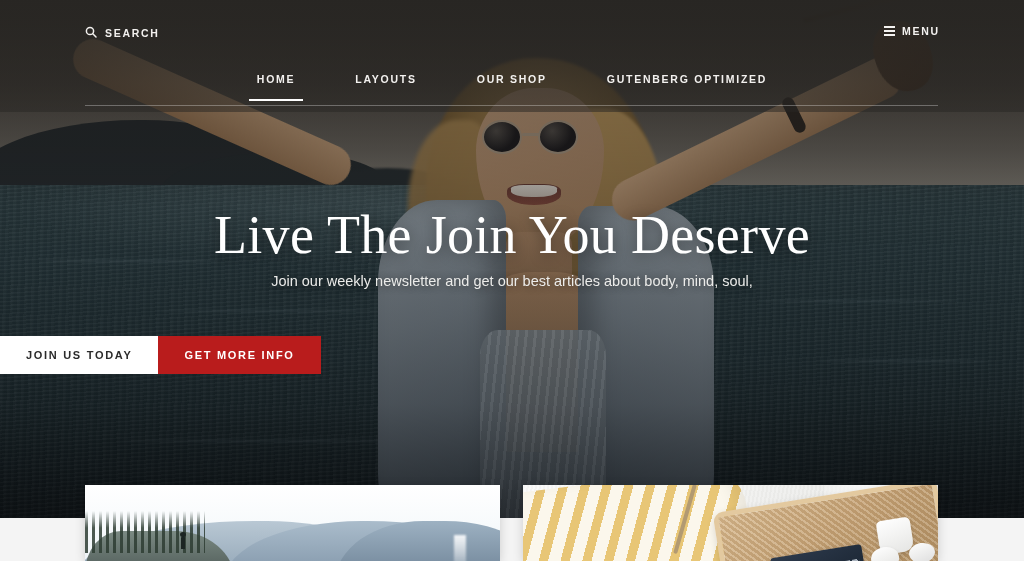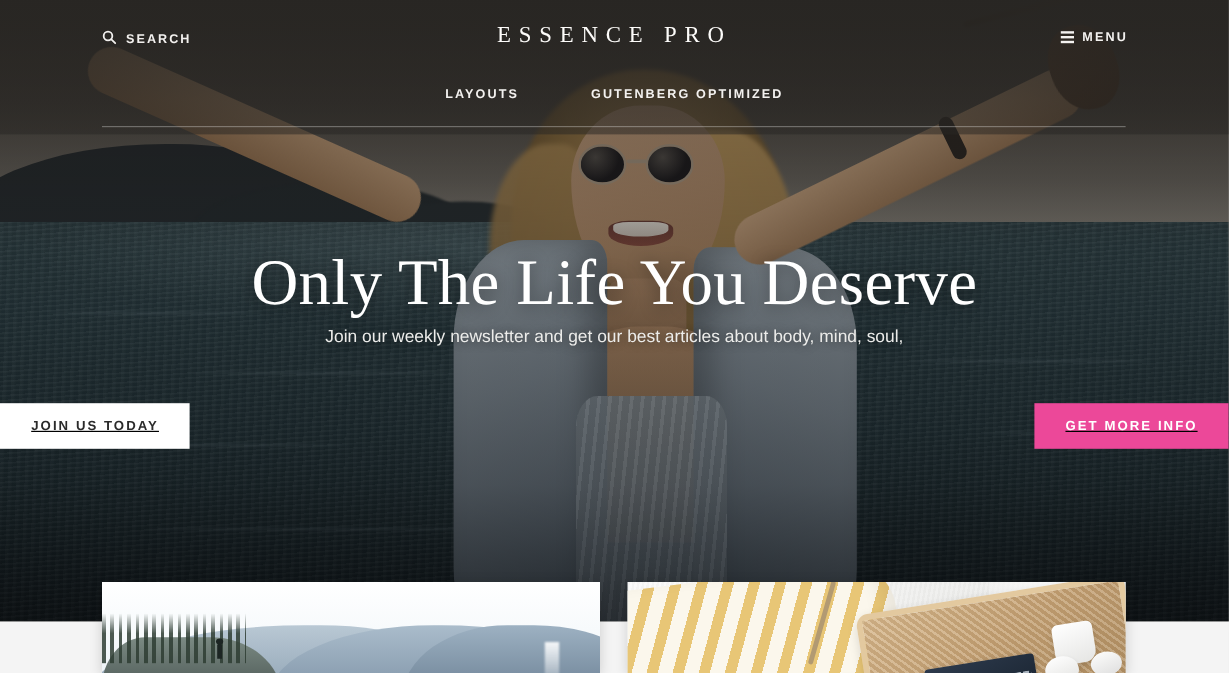--- a/index.html
+++ b/index.html
@@ -246,30 +246,30 @@
     text-shadow:0 2px 14px rgba(0,0,0,.40);
   }
   .hero-sub {
     position:absolute; left:0; right:0; top:268px;
     font-size:14.5px; line-height:26px; color:#ececea;
     text-shadow:0 1px 9px rgba(0,0,0,.45);
   }
   .hero-sub span { display:block; }
   .hero-buttons {
     position:absolute; left:0; right:0; top:336px;
-    display:flex; justify-content:space-between; gap:0;text-decoration:underline;
+    display:flex; justify-content:flex-start; gap:0;
   }
   .btn {
     display:flex; align-items:center; justify-content:center;
     height:38px; padding:0 26px;
     font-size:11px; letter-spacing:1.7px; font-weight:700;
     cursor:pointer; white-space:nowrap;
   }
   .btn-light { background:#ffffff; color:#2b2b2b; min-width:123px; }
-  .btn-accent { background:#ec4899; color:#ffffff; min-width:123px; }
+  .btn-accent { background:#b91c1c; color:#ffffff; min-width:123px; }
 
   
   .cards { position:absolute; left:0; top:0; width:1024px; height:561px; z-index:25; pointer-events:none; }
   .card {
     position:absolute; overflow:hidden; background:#e9eef2;
     box-shadow:0 2px 10px rgba(0,0,0,.16);
     pointer-events:auto;
   }
   .card-left  { left:85px;  top:485px; width:415px; height:76px; }
   .card-right { left:523px; top:485px; width:415px; height:76px; }
@@ -449,41 +449,42 @@
         <div class="search-btn">
           <span>
             <svg width="12" height="12" viewBox="0 0 12 12" fill="none">
               <circle cx="5" cy="5" r="3.6" stroke="#f2f0ee" stroke-width="1.5"></circle>
               <line x1="7.8" y1="7.8" x2="11" y2="11" stroke="#f2f0ee" stroke-width="1.5" stroke-linecap="round"></line>
             </svg>
           </span>
           <span class="lbl">SEARCH</span>
         </div>
 
-        <div class="site-title">ESSENCE PRO</div>
 
         <div class="menu-btn">
           <span class="burger">
             <i></i>
               <i></i>
               <i></i>
           </span>
           <span class="lbl">MENU</span>
         </div>
       </div>
 
       <nav class="nav">
+        <div class="nav-item active">HOME</div>
         <div class="nav-item">LAYOUTS</div>
+        <div class="nav-item">OUR SHOP</div>
         <div class="nav-item">GUTENBERG OPTIMIZED</div>
       </nav>
     </div>
     <div class="nav-divider"></div>
 
     <div class="hero-content">
-      <h1 class="hero-title">Only The Life You Deserve</h1>
+      <h1 class="hero-title">Live The Join You Deserve</h1>
       <div class="hero-sub">
         <span>Join our weekly newsletter and get our best articles about body, mind, soul,</span>
       </div>
       <div class="hero-buttons">
         <div class="btn btn-light">JOIN US TODAY</div>
         <div class="btn btn-accent">GET MORE INFO</div>
       </div>
     </div>
   </div>
 

